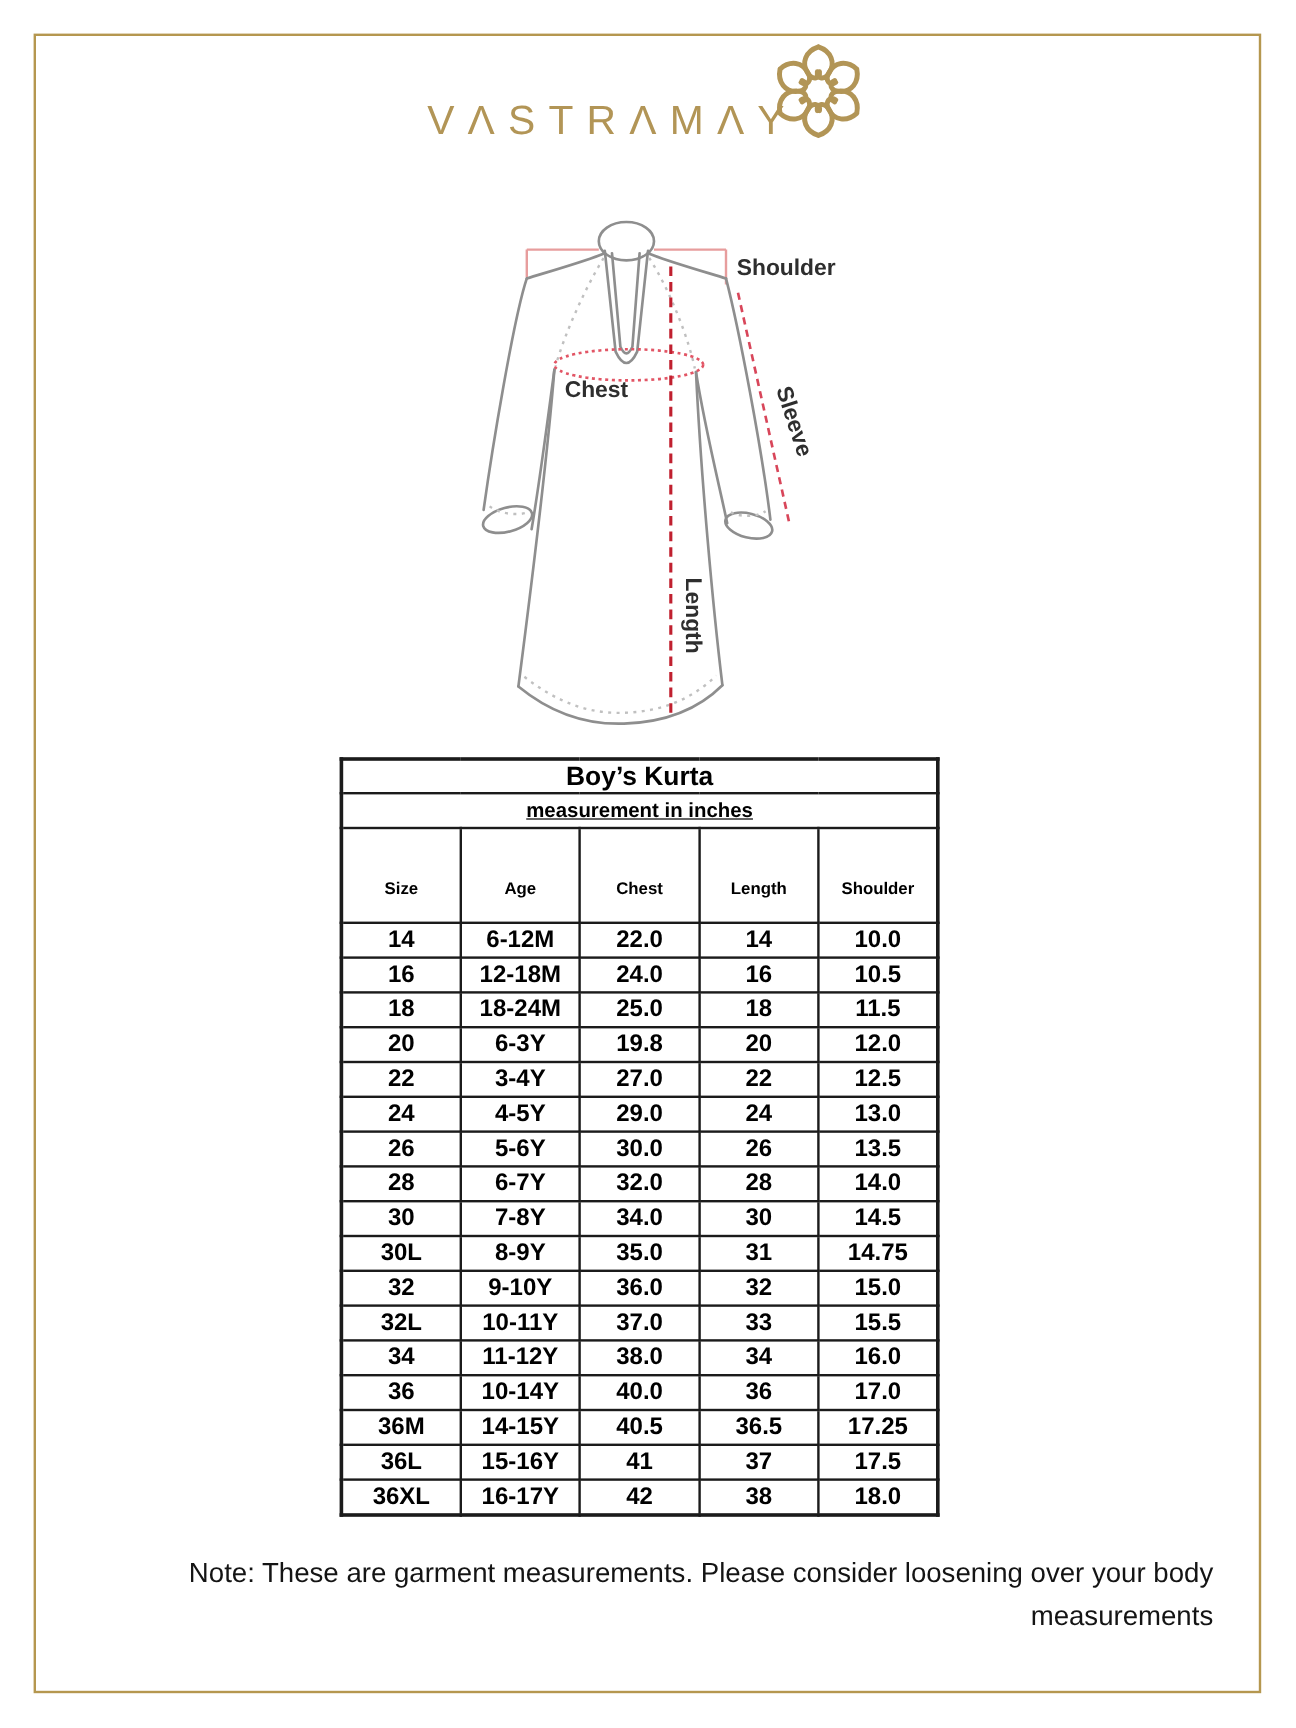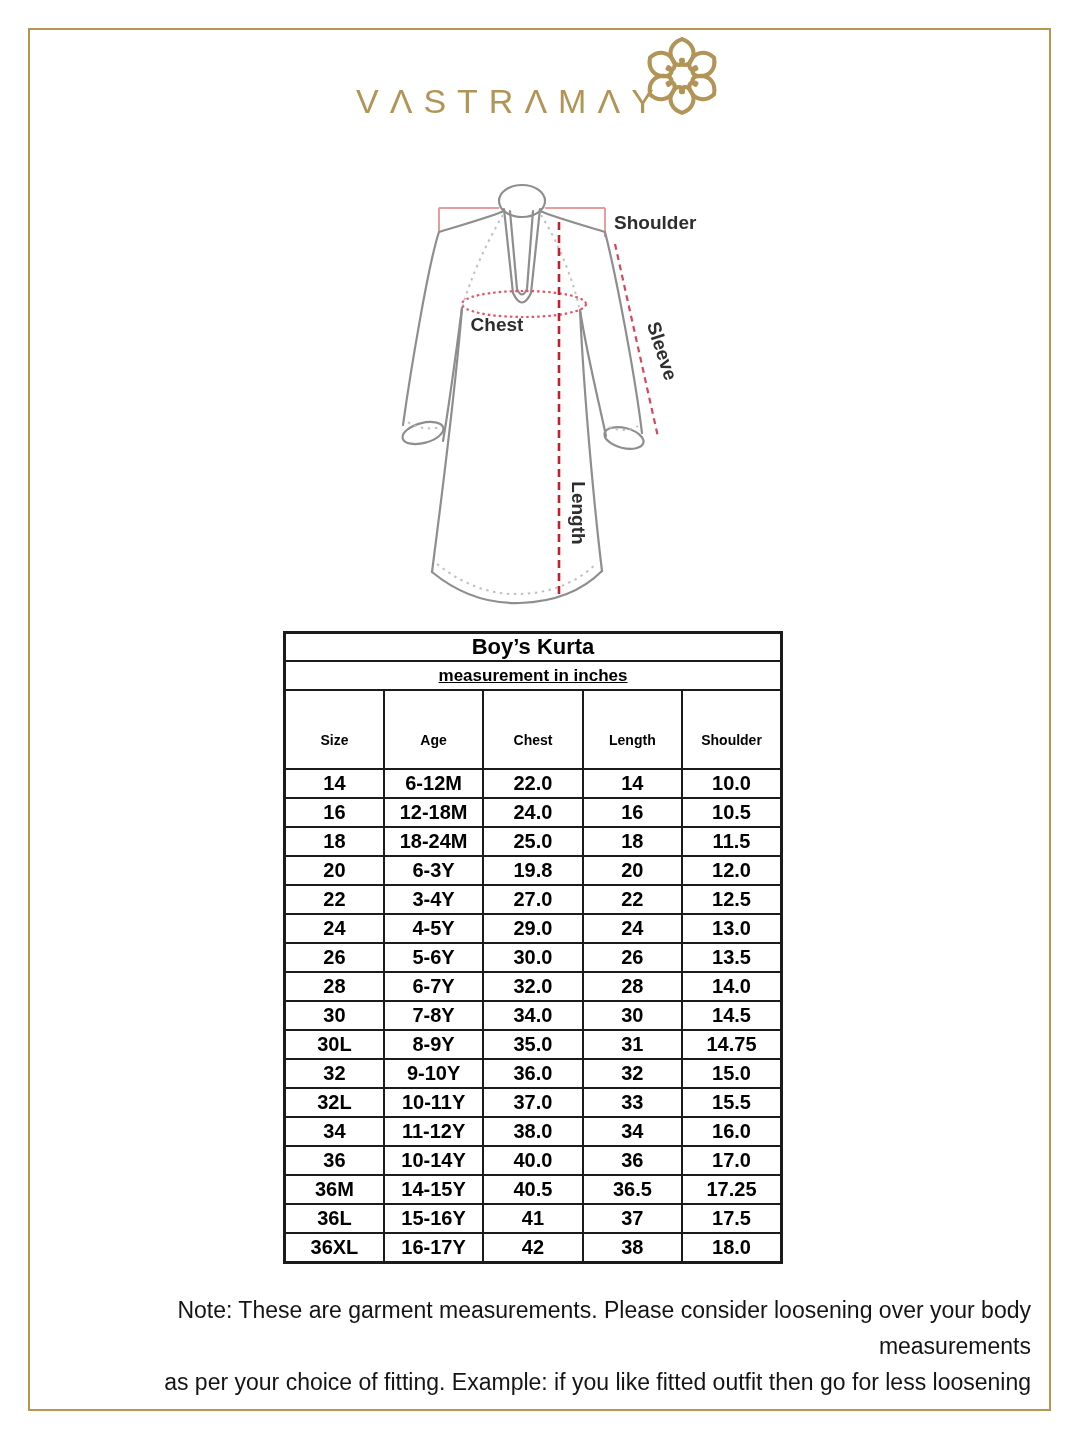--- a/index.html
+++ b/index.html
@@ -26,21 +26,21 @@
     position:absolute;top:631px;left:283px;width:500px;
     border-collapse:collapse;table-layout:fixed;text-align:center;
     color:#000000;border:3px solid #1b1b1b;
   }
   .size-table th,.size-table td{border:2px solid #1b1b1b;padding:0;}
   .t-title{height:26px;font-size:22px;font-weight:bold;}
   .t-sub{height:27px;font-size:17px;font-weight:bold;text-decoration:underline;}
   .cols th{height:57px;vertical-align:bottom;font-size:14px;padding-bottom:20px;}
   .size-table tbody td{height:27px;line-height:27px;font-size:20px;font-weight:bold;}
   .note{
-    position:absolute;top:1292px;left:60px;width:971px;
+    position:absolute;top:1292px;left:40px;width:971px;
     text-align:right;font-size:23px;line-height:36px;color:#141414;
   }
 </style>
 </head>
 <body>
 
 <div class="page">
 
   <div class="frame"></div>
 
@@ -233,16 +233,15 @@
           <td>16-17Y</td>
           <td>42</td>
           <td>38</td>
           <td>18.0</td>
         </tr>
       </tbody>
   </table>
 
   <div class="note">
     <div>Note: These are garment measurements. Please consider loosening over your body measurements</div>
-    <div>as per your choice of fitting. Example: if you like fitted outfit then go for less loosening</div>
   </div>
 
 </div>
 
 </body></html>

